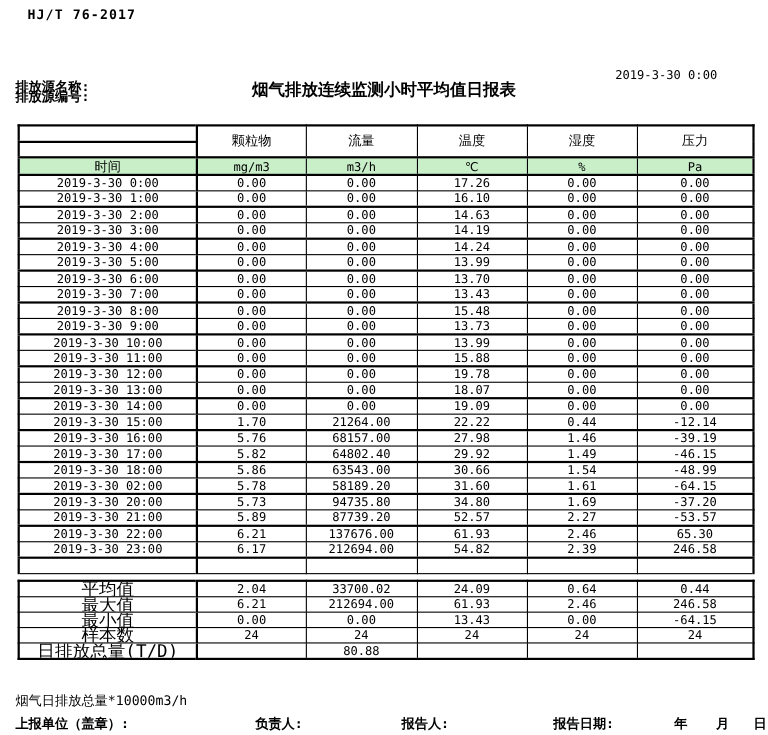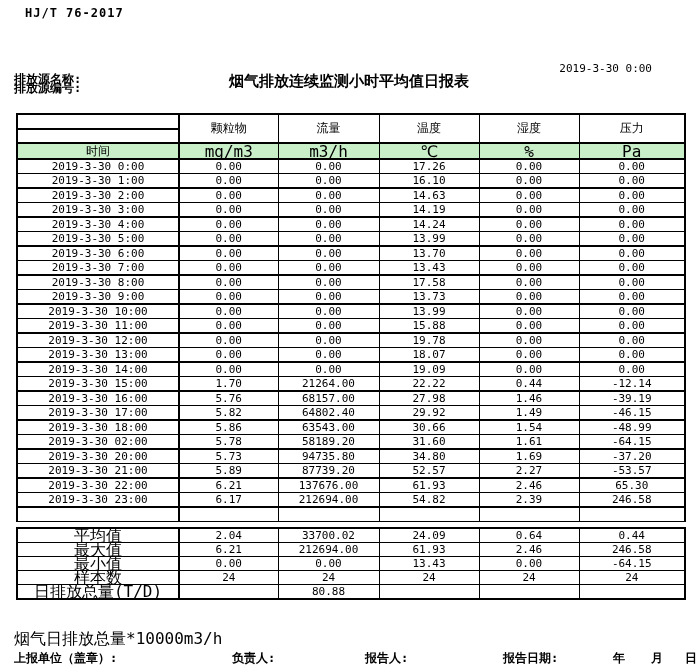--- a/index.html
+++ b/index.html
@@ -54,34 +54,34 @@
 
   tr.h1 td, tr.h1 th { height: 15px; }
   tr.h2 td { height: 14px; }
   tr.h1 .time-head { border-bottom: 2px solid #000; }
   tr.h1 th { font-size: 12px; }
   tr.unit-row th {
     background: var(--green, #c9efc9);
     border-top: 2px solid #000;
     border-bottom: 2px solid #000;
     height: 16px;
-    font-size: 16px;
+    font-size: 11px;
   }
   tr.unit-row th:first-child { font-size: 12px; }
 
   tbody td { height: 13px; }
   tr.thick td { border-bottom-width: 2px; }
   tr.blank-row td { height: 14px; }
 
   table.summary td { height: 14px; }
   table.summary td.label-cell { font-size: 16px; margin-left: 35px; }
 
   .note {
     position: absolute; left: 14px; top: 629px;
-    font-size: 16px;
+    font-size: 12px;
   }
   .sig-row {
     position: absolute; left: 0; top: 650px; width: 100%;
     font-size: 12px; font-weight: bold;
   }
   .sig-row span { position: absolute; white-space: nowrap; }
   .sig-unit  { left: 14px; }
   .sig-resp  { left: 232px; }
   .sig-rep   { left: 365px; }
   .sig-date  { left: 503px; }
@@ -194,21 +194,21 @@
             <td>0.00</td>
             <td>0.00</td>
             <td>13.43</td>
             <td>0.00</td>
             <td>0.00</td>
           </tr>
           <tr>
             <td>2019-3-30  8:00</td>
             <td>0.00</td>
             <td>0.00</td>
-            <td>17.58</td>
+            <td>15.48</td>
             <td>0.00</td>
             <td>0.00</td>
           </tr>
           <tr class="thick">
             <td>2019-3-30  9:00</td>
             <td>0.00</td>
             <td>0.00</td>
             <td>13.73</td>
             <td>0.00</td>
             <td>0.00</td>

